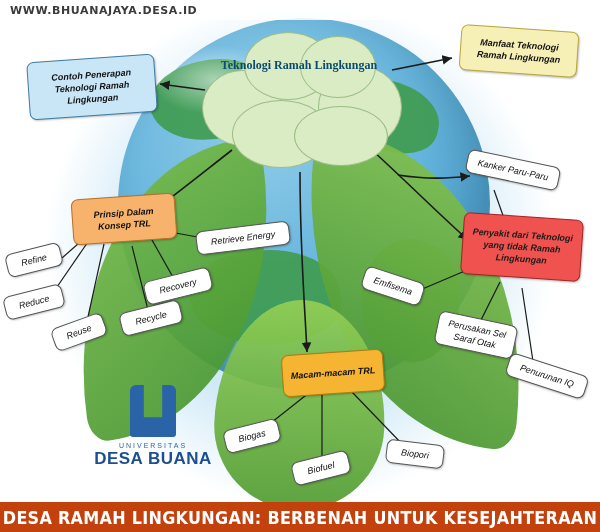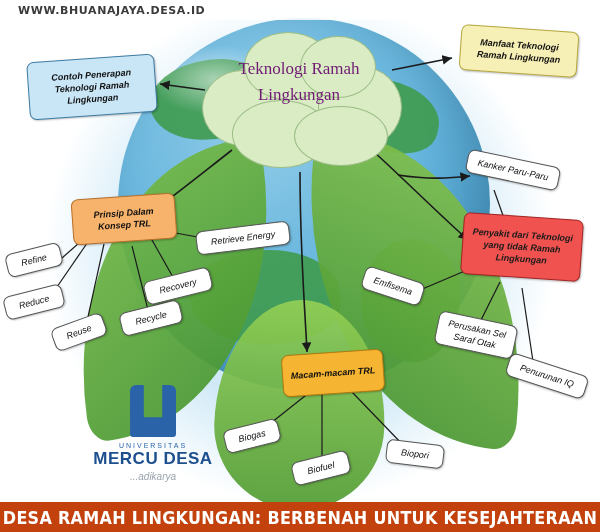--- a/index.html
+++ b/index.html
@@ -68,21 +68,21 @@
   }
 
   
   .url-bar{
     position:absolute;left:0;top:0;width:600px;height:20px;
     background:rgba(255,255,255,.85);
     display:flex;align-items:center;
   }
   .url-bar span{
     font-size:11px;font-weight:bold;letter-spacing:.6px;
-    color:#3b3b3b;padding-left:18px;
+    color:#3b3b3b;padding-left:10px;
     font-family:"DejaVu Sans", sans-serif;
   }
   
   .bottom-banner{
     position:absolute;left:0;bottom:0;width:600px;height:30px;
     background:#c2410c;
     display:flex;align-items:center;justify-content:center;
   }
   .bottom-banner span{
     color:#ffffff;font-size:16px;font-weight:bold;
@@ -119,22 +119,23 @@
   }
   .cloud .b1{left:22px;top:26px;width:164px;height:106px;}
   .cloud .b2{left:6px;top:44px;width:78px;height:74px;}
   .cloud .b3{left:122px;top:40px;width:82px;height:80px;}
   .cloud .b4{left:48px;top:6px;width:86px;height:66px;}
   .cloud .b5{left:104px;top:10px;width:74px;height:60px;}
   .cloud .b6{left:36px;top:74px;width:96px;height:66px;}
   .cloud .b7{left:98px;top:80px;width:92px;height:58px;}
   .cloud .label{
     position:absolute;left:0;top:30px;width:206px;
-    text-align:center;font-size:17px;line-height:1.5;color:#701a75;
+    text-align:center;font-size:12px;line-height:1.5;color:#0c4a6e;
     font-family:"Liberation Serif", serif;
+    font-weight:bold;
   }
 
   
   .node{
     position:absolute;
     border:1px solid #555;
     border-radius:7px;
     text-align:center;
     font-size:9px;
     line-height:1.35;
@@ -278,22 +279,21 @@
   <div class="node white tilt-e" style="left:436px;top:318px;width:80px;height:34px;">
     <span>Perusakan Sel Saraf Otak</span>
   </div>
   <div class="node white tilt-f" style="left:506px;top:364px;width:82px;height:24px;">
     <span>Penurunan IQ</span>
   </div>
 
   <div class="logo">
     <div class="mark"></div>
     <div class="uni">UNIVERSITAS</div>
-    <div class="name">MERCU DESA</div>
-    <div class="tag">...adikarya</div>
+    <div class="name">DESA BUANA</div>
   </div>
 
   <div class="url-bar">
     <span>WWW.BHUANAJAYA.DESA.ID</span>
   </div>
 
   <div class="bottom-banner">
     <span>DESA RAMAH LINGKUNGAN: BERBENAH UNTUK KESEJAHTERAAN</span>
   </div>
 

